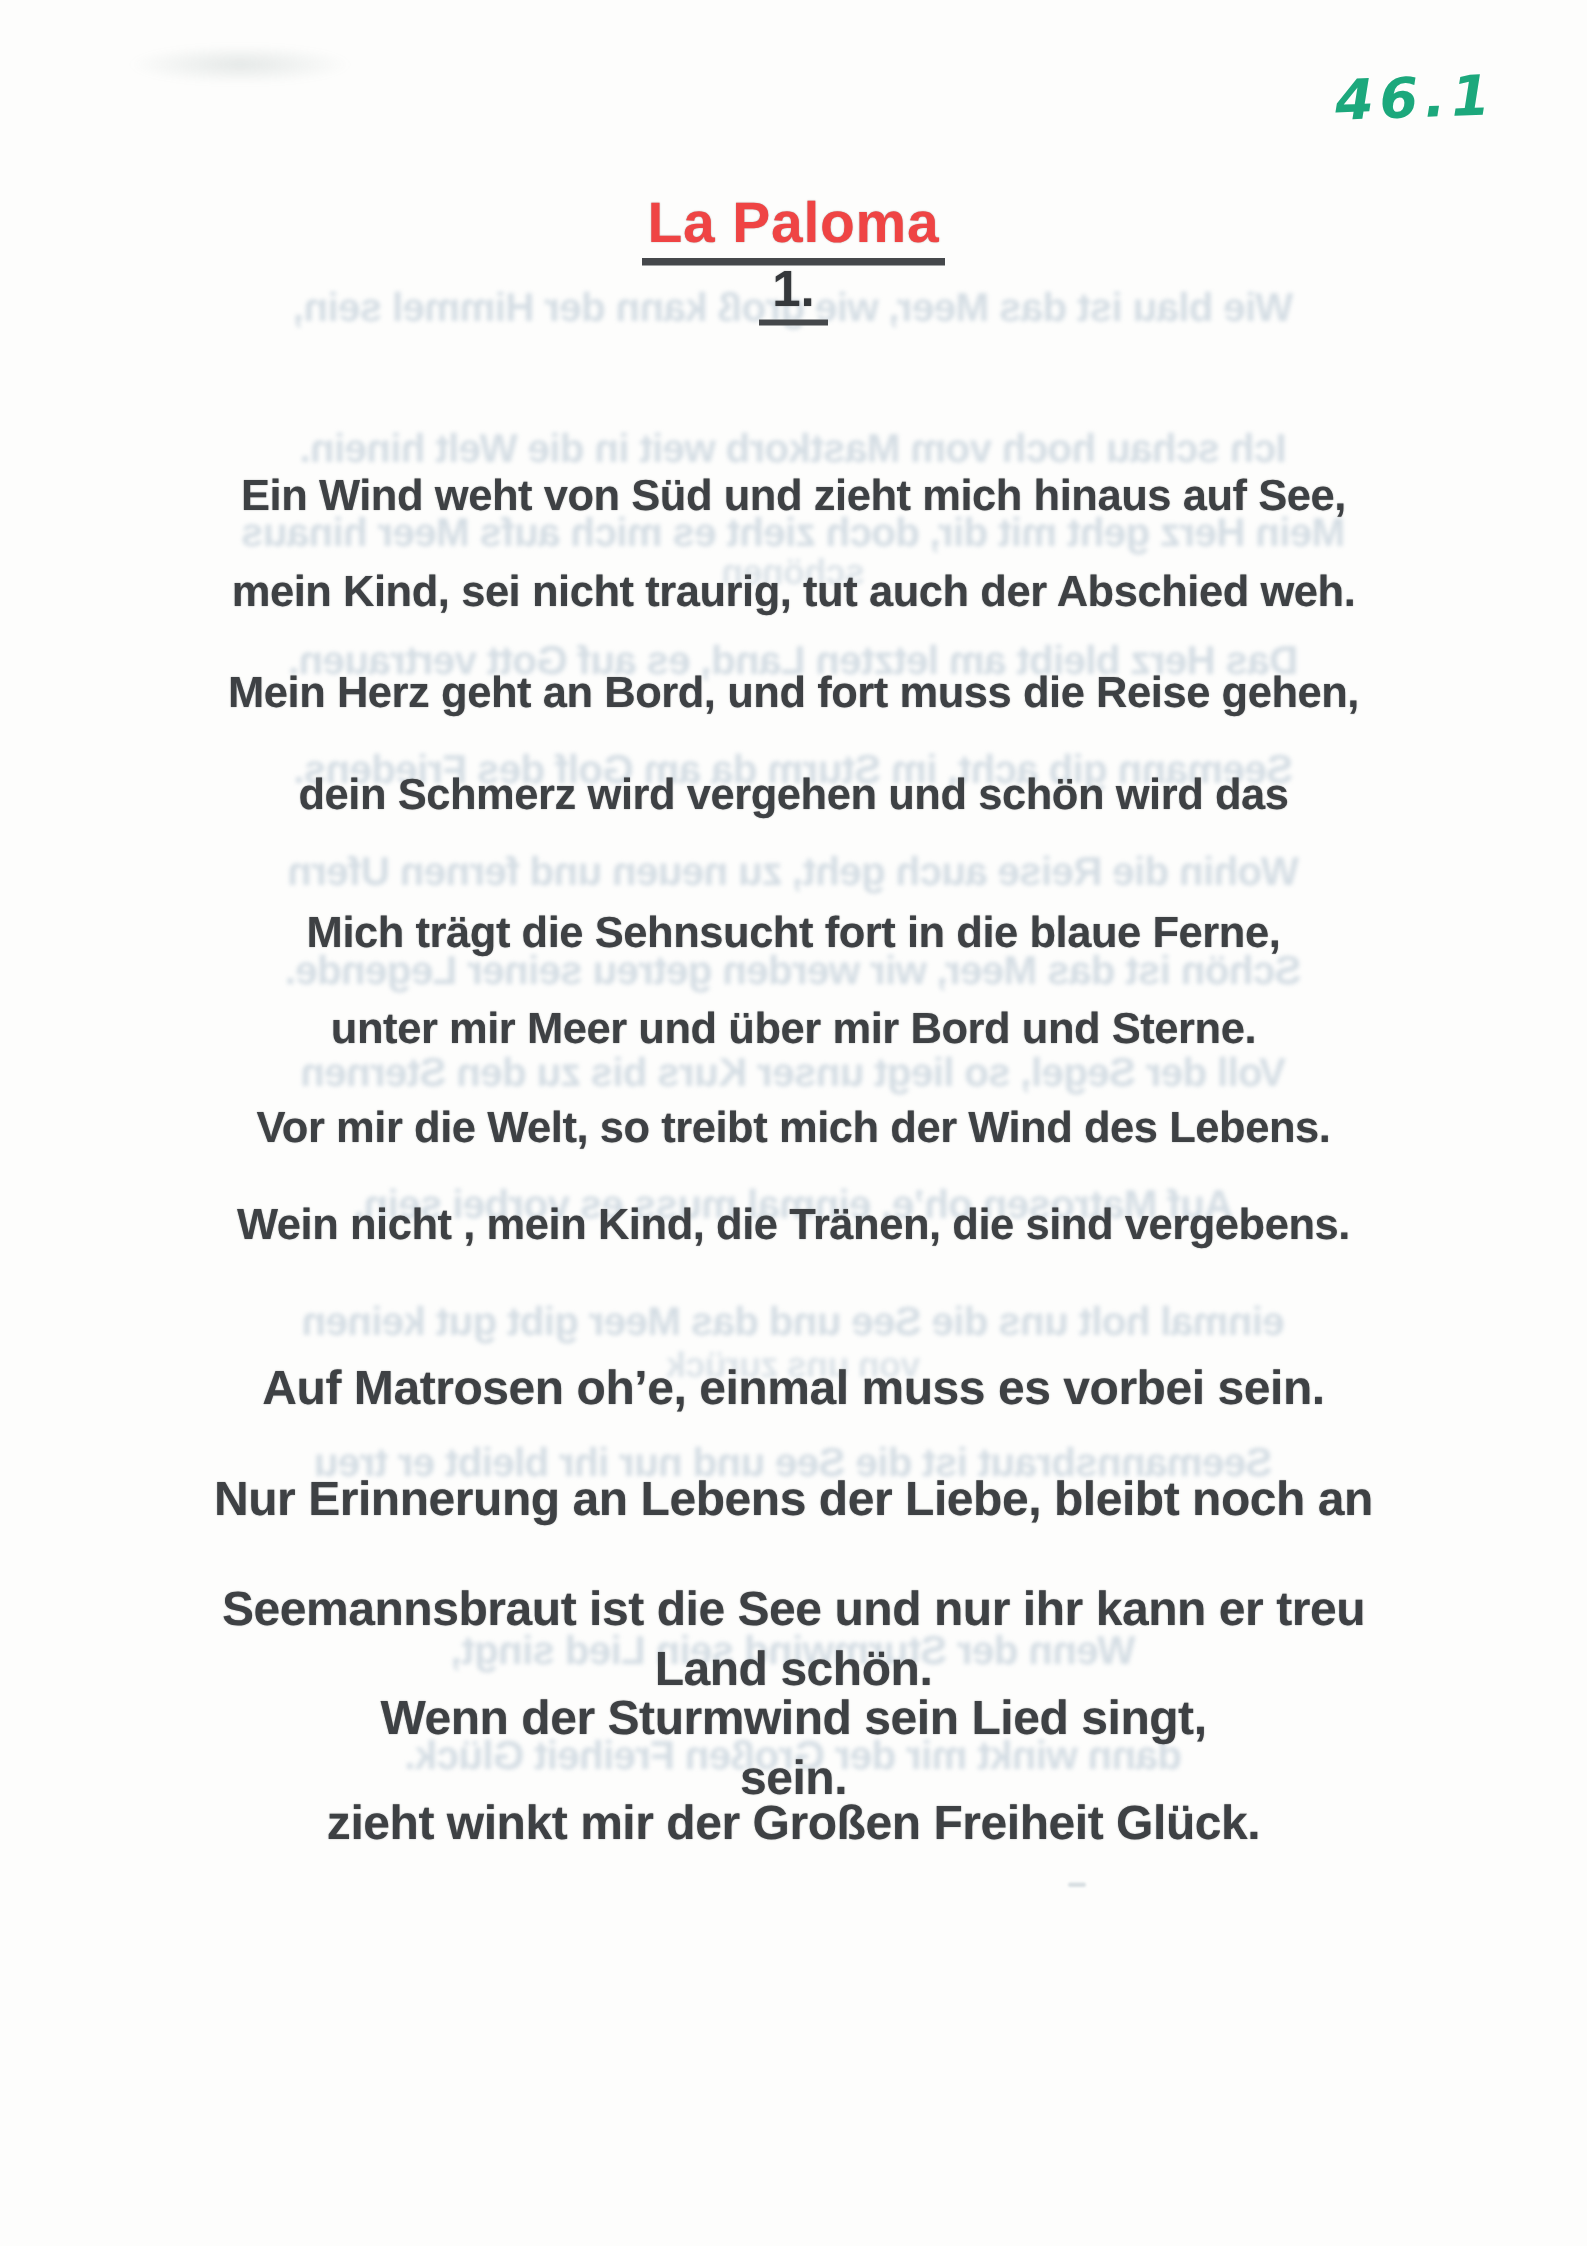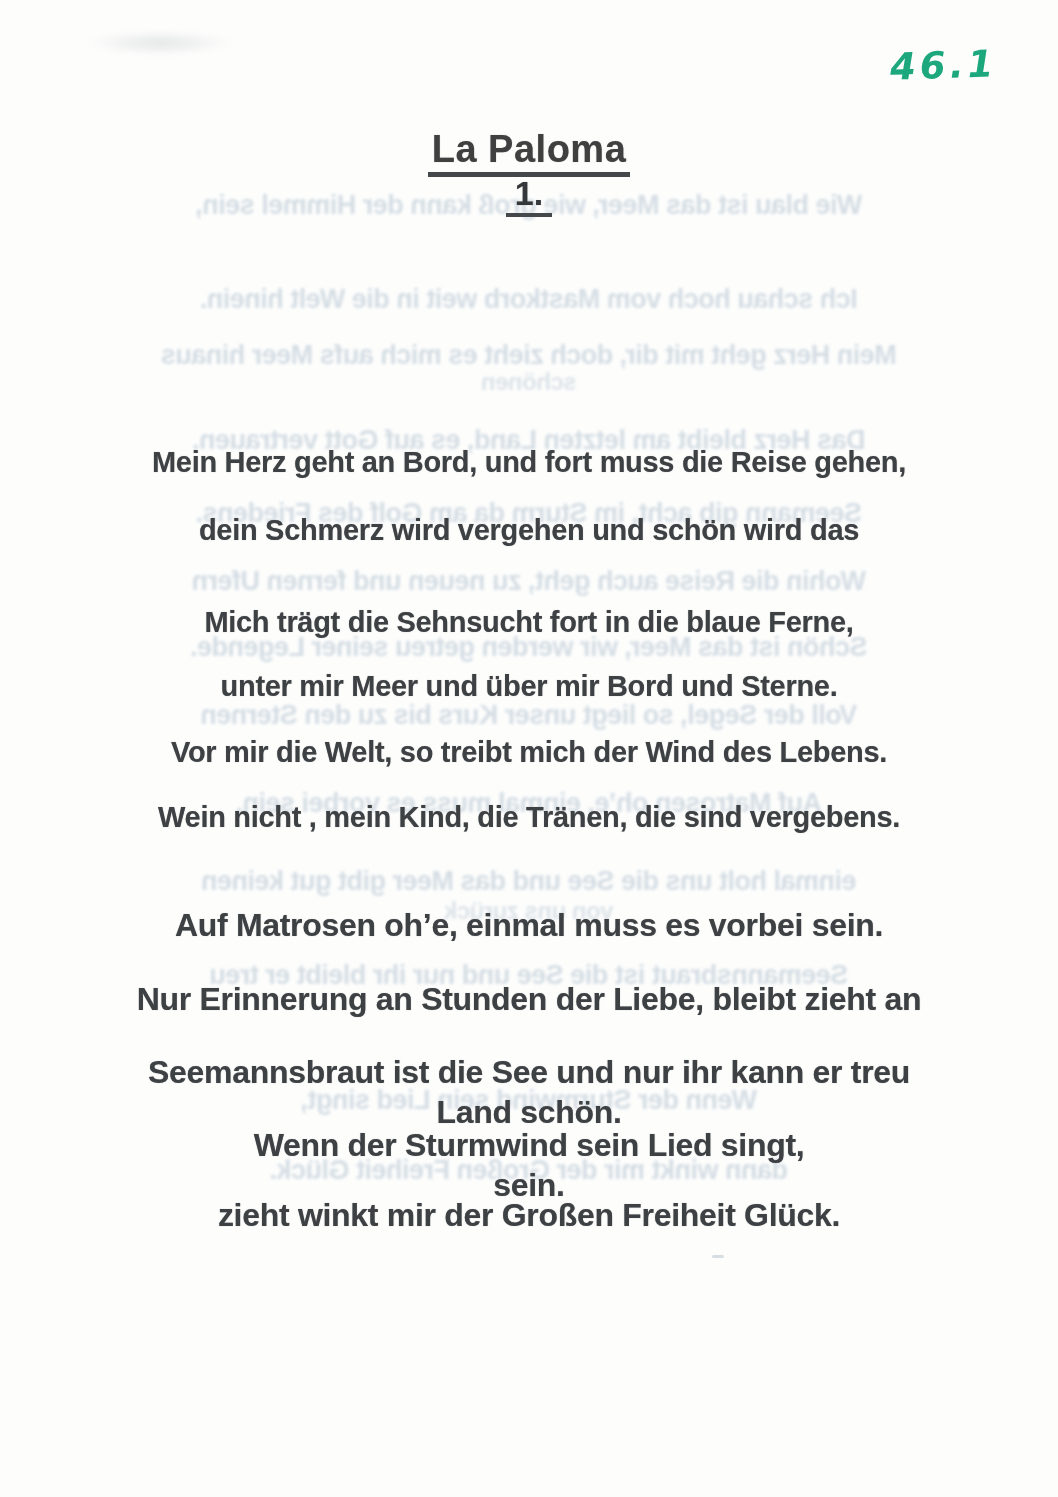--- a/index.html
+++ b/index.html
@@ -17,21 +17,21 @@
     font-size:37px;font-weight:600;font-style:italic;
     letter-spacing:4px;
     transform:rotate(-2deg);
     font-family:"DejaVu Sans",sans-serif;
   }
   
   .title-wrap{position:absolute;top:128px;left:0;right:0;text-align:center;}
   .title{
     display:inline-block;
     font-size:38px;font-weight:bold;
-    color:#404040;
+    color:#ef4444;
     letter-spacing:0.5px;
     border-bottom:5px solid #45484b;
     padding:0 4px 1px 4px;
     text-shadow:0 0 1px rgba(40,40,40,.4);
   }
   .verse-num-wrap{position:absolute;top:174px;left:0;right:0;text-align:center;}
   .verse-num{
     display:inline-block;
     font-size:34px;font-weight:bold;color:#35383b;
     border-bottom:4px solid #45484b;
@@ -103,20 +103,26 @@
 
   <div class="hand-mark" style="color:#1ca87c">46.1</div>
 
   <div class="title-wrap">
     <span class="title">La Paloma</span>
   </div>
   <div class="verse-num-wrap">
     <span class="verse-num">1.</span>
   </div>
 
+  <div class="lyric sz-normal" style="top:246px">
+    <span class="ln">Ein Wind weht von Süd und zieht mich hinaus auf See,</span>
+  </div>
+  <div class="lyric sz-normal" style="top:310px">
+    <span class="ln">mein Kind, sei nicht traurig, tut auch der Abschied weh.</span>
+  </div>
   <div class="lyric sz-normal" style="top:377px">
     <span class="ln">Mein Herz geht an Bord, und fort muss die Reise gehen,</span>
   </div>
   <div class="lyric sz-normal" style="top:445px">
     <span class="ln">dein Schmerz wird vergehen und schön wird das</span>
   </div>
   <div class="lyric sz-normal" style="top:537px">
     <span class="ln">Mich trägt die Sehnsucht fort in die blaue Ferne,</span>
   </div>
   <div class="lyric sz-normal" style="top:601px">
@@ -125,21 +131,21 @@
   <div class="lyric sz-normal" style="top:667px">
     <span class="ln">Vor mir die Welt, so treibt mich der Wind des Lebens.</span>
   </div>
   <div class="lyric sz-normal" style="top:732px">
     <span class="ln">Wein nicht , mein Kind, die Tränen, die sind vergebens.</span>
   </div>
   <div class="lyric sz-large" style="top:831px">
     <span class="ln">Auf Matrosen oh’e, einmal muss es vorbei sein.</span>
   </div>
   <div class="lyric sz-large" style="top:905px">
-    <span class="ln">Nur Erinnerung an Stunden der Liebe, bleibt zieht an</span>
+    <span class="ln">Nur Erinnerung an Lebens der Liebe, bleibt noch an</span>
     <span class="ln">Land schön.</span>
   </div>
   <div class="lyric sz-large" style="top:978px">
     <span class="ln">Seemannsbraut ist die See und nur ihr kann er treu</span>
     <span class="ln">sein.</span>
   </div>
   <div class="lyric sz-large" style="top:1051px">
     <span class="ln">Wenn der Sturmwind sein Lied singt,</span>
   </div>
   <div class="lyric sz-large" style="top:1121px">

